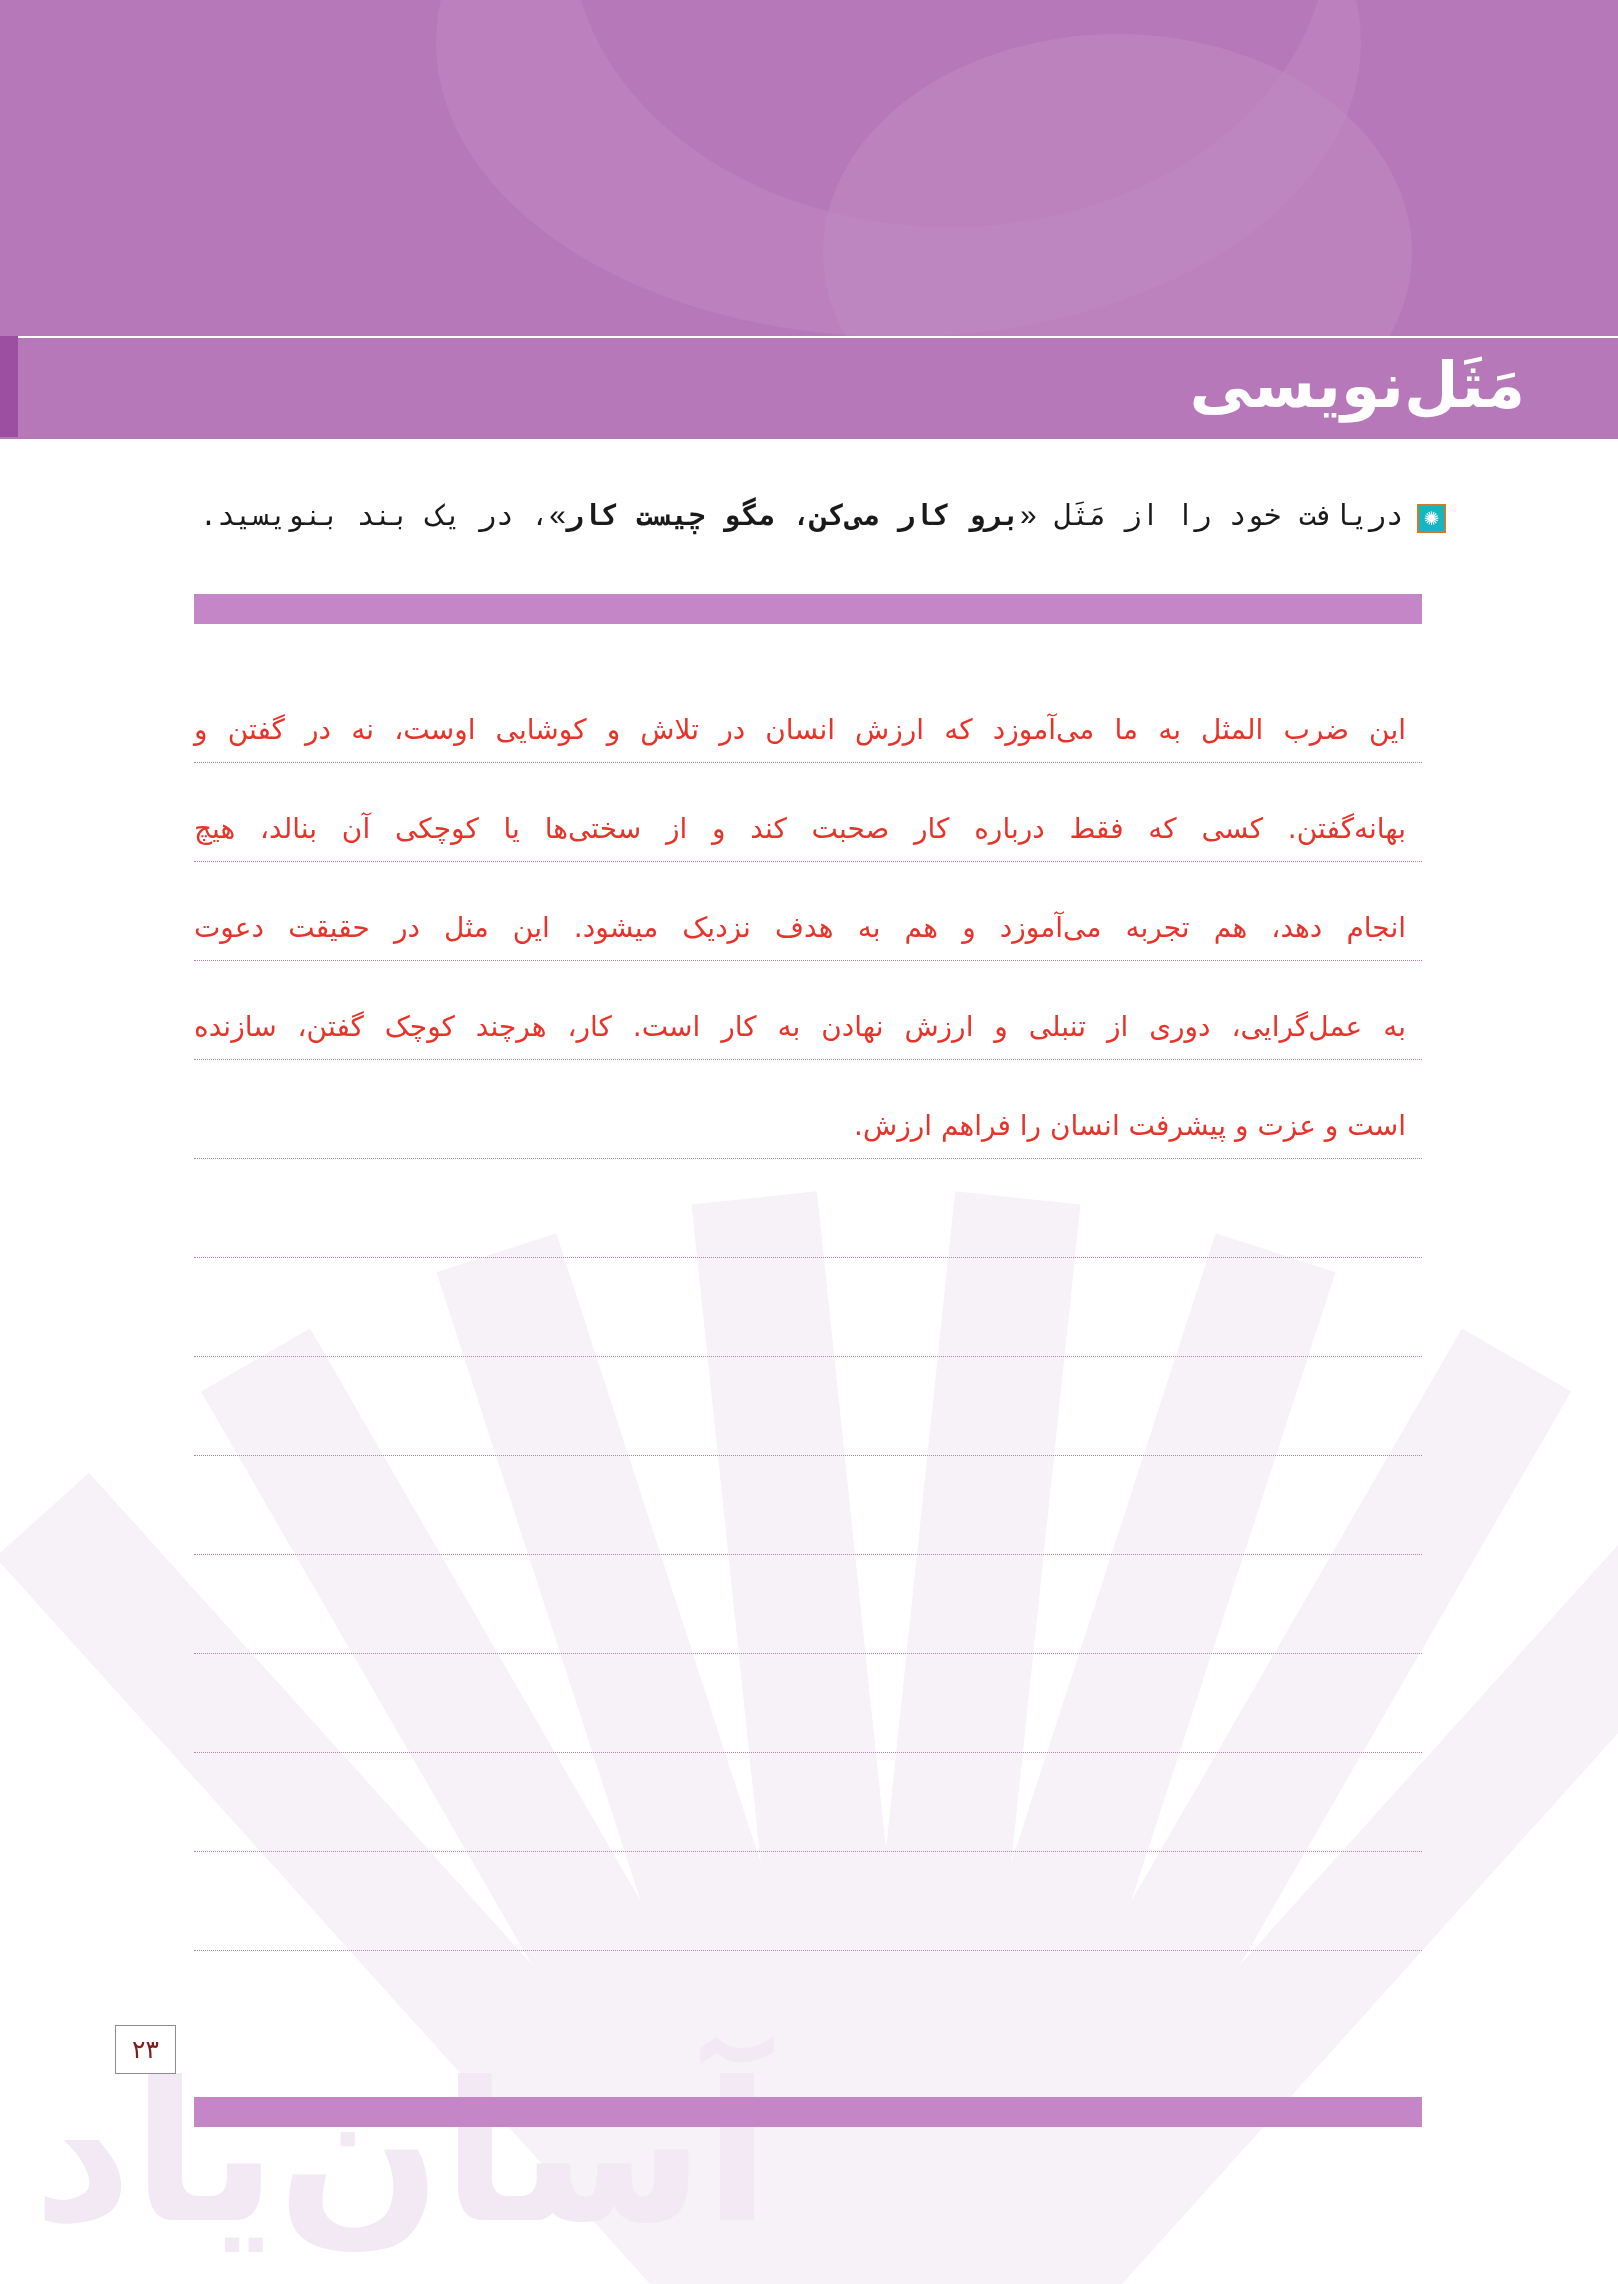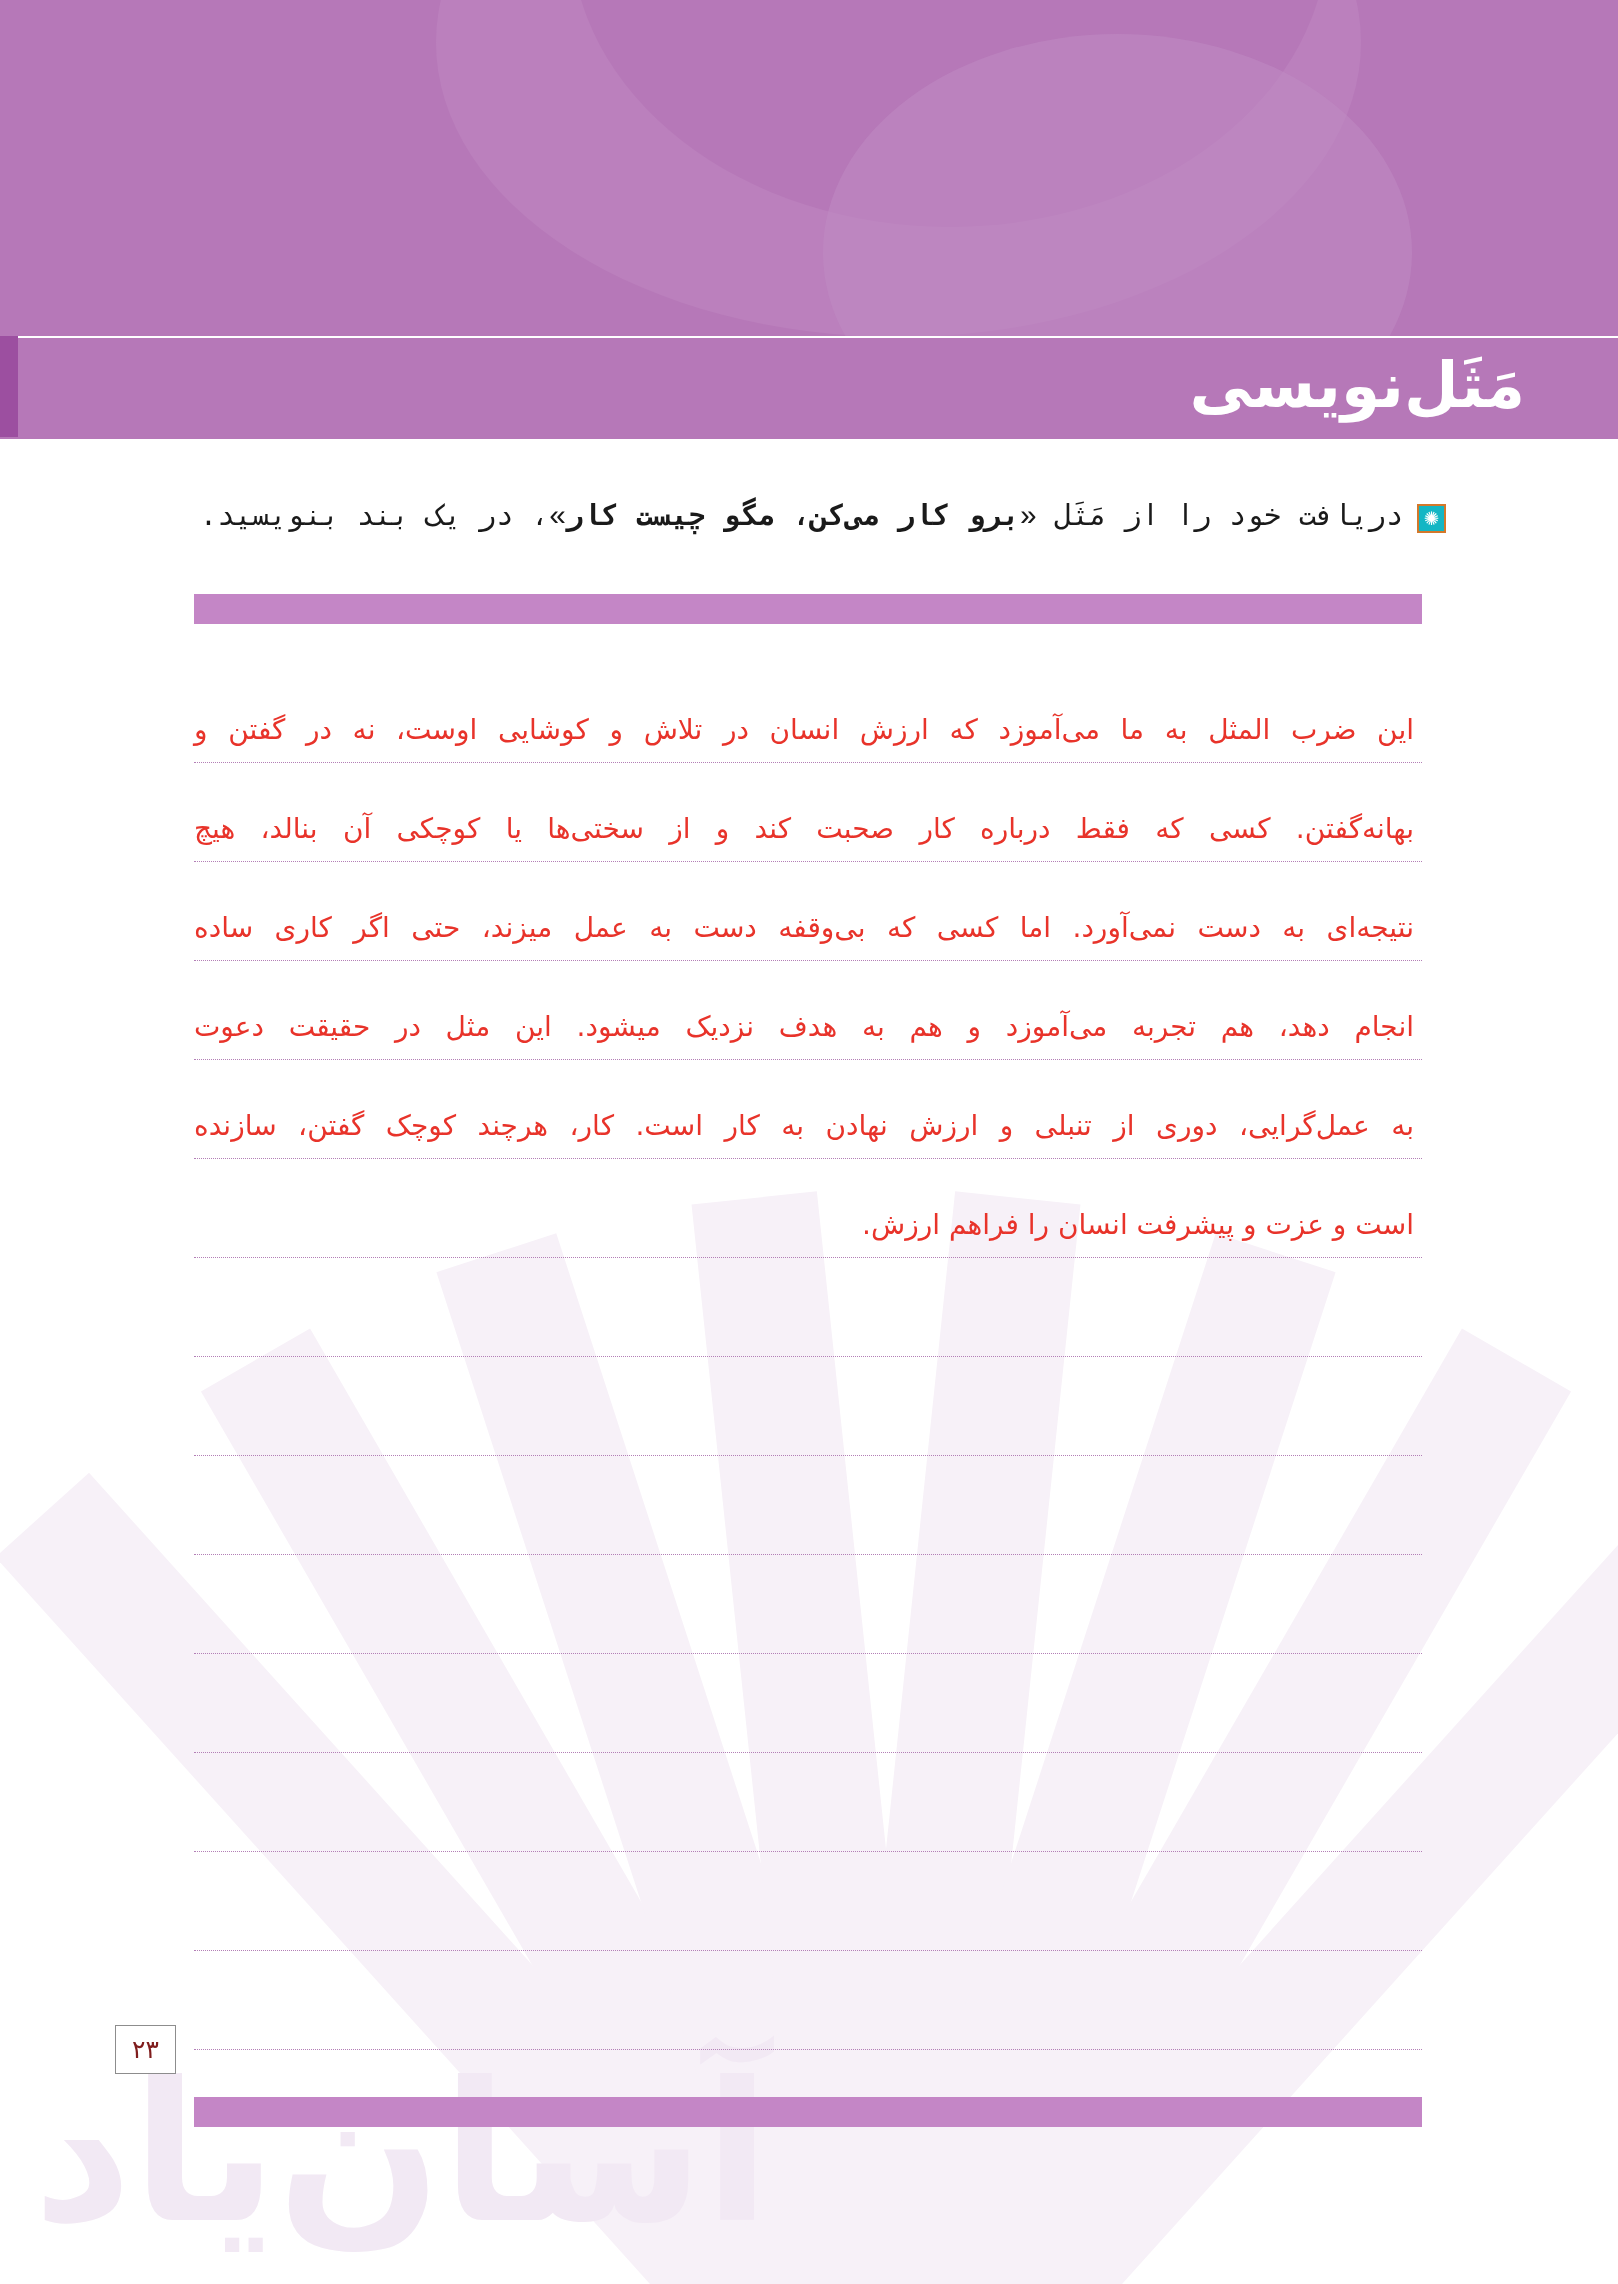--- a/index.html
+++ b/index.html
@@ -177,21 +177,21 @@
     width: 1228px;
   }
   .line {
     position: relative;
     height: 99px;
     border-bottom: 1.7px dotted #b37fb6;
     box-sizing: border-box;
   }
   .line .handwriting {
     position: absolute;
-    right: 8px;
+    right: 16px;
     left: 0;
     bottom: 15px;
     text-align: justify;
     text-align-last: justify;
     font-size: 28px;
     color: #e8332a;
     line-height: 1.2;
     direction: rtl;
     white-space: nowrap;
   }
@@ -255,23 +255,20 @@
   <div class="bar bar-top"></div>
 
   <div class="lines">
     <div class="line">
         <div class="handwriting">این ضرب المثل به ما می‌آموزد که ارزش انسان در تلاش و کوشایی اوست، نه در گفتن و</div>
       </div>
     <div class="line">
         <div class="handwriting">بهانه‌گفتن. کسی که فقط درباره کار صحبت کند و از سختی‌ها یا کوچکی آن بنالد، هیچ</div>
       </div>
     <div class="line">
-        <div class="handwriting">نتیجه‌ای به دست نمی‌آورد. اما کسی که بی‌وقفه دست به عمل میزند، حتی اگر کاری ساده</div>
-      </div>
-    <div class="line">
         <div class="handwriting">انجام دهد، هم تجربه می‌آموزد و هم به هدف نزدیک میشود. این مثل در حقیقت دعوت</div>
       </div>
     <div class="line">
         <div class="handwriting">به عمل‌گرایی، دوری از تنبلی و ارزش نهادن به کار است. کار، هرچند کوچک گفتن، سازنده</div>
       </div>
     <div class="line">
         <div class="handwriting last">است و عزت و پیشرفت انسان را فراهم ارزش.</div>
       </div>
     <div class="line">
         <div class="handwriting"></div>

